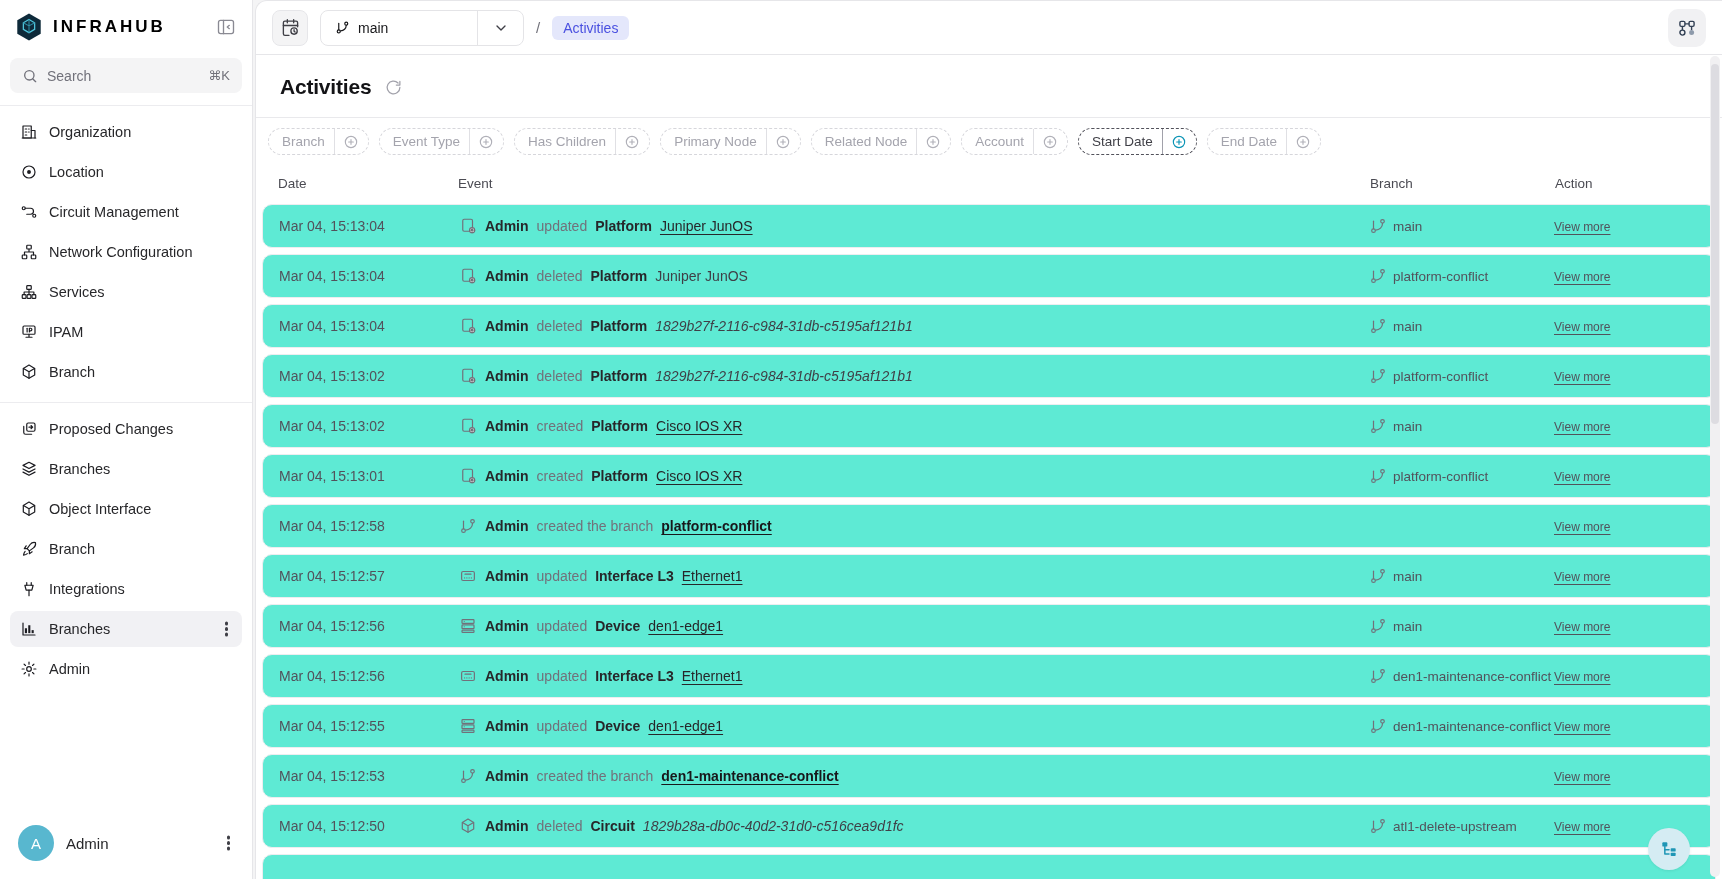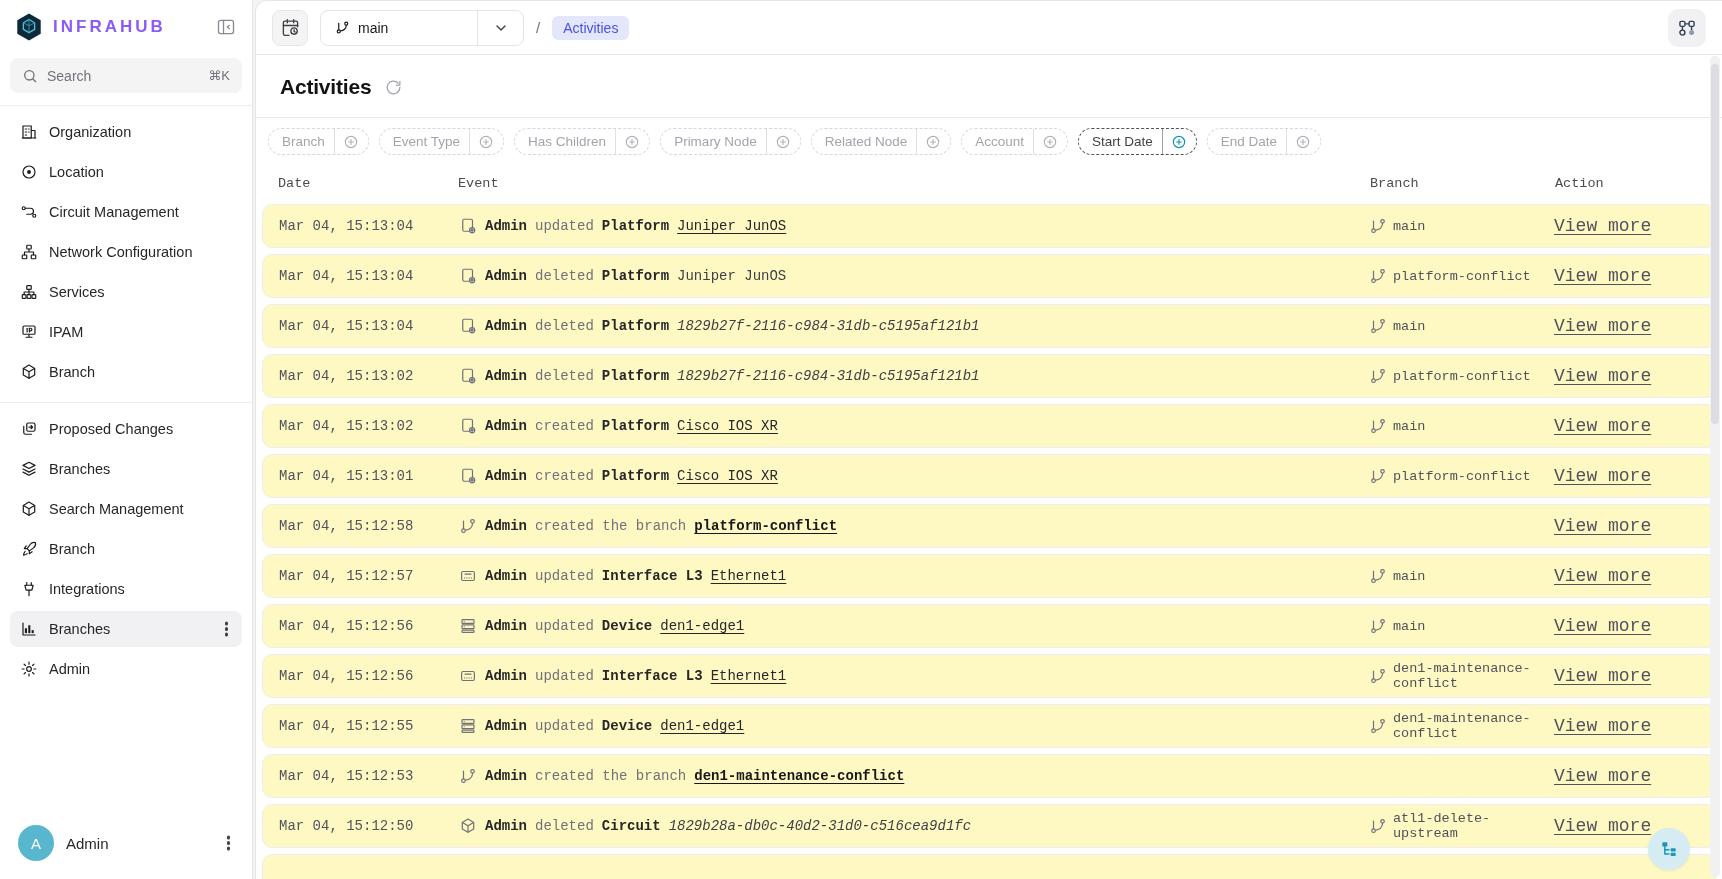--- a/index.html
+++ b/index.html
@@ -3,21 +3,21 @@
 <meta charset="utf-8">
 <style>
   * { box-sizing: border-box; margin: 0; padding: 0; }
   html,body { width:1722px; height:879px; overflow:hidden; }
   body { font-family:"Liberation Sans","DejaVu Sans",sans-serif; background:#f4f4f5; color:#27272a; }
   .app { display:flex; width:1722px; height:879px; }
 
   
   .sidebar { width:253px; min-width:253px; background:#fff; border-right:1px solid #e6e6e9; display:flex; flex-direction:column; height:100%; }
   .logo-row { display:flex; align-items:center; padding:12px 14px 10px 14px; gap:9px; }
-  .logo-text { font-size:17px; font-weight:700; letter-spacing:3px; color:#8b5cf6; flex:1; }
+  .logo-text { font-size:17px; font-weight:700; letter-spacing:3px; color:#000000; flex:1; }
   .collapse-btn { background:none; border:none; cursor:pointer; color:#8a8a93; display:flex; align-items:center; padding:2px; }
   .search-box { margin:6px 10px 12px 10px; height:35px; background:#f4f4f5; border-radius:8px; display:flex; align-items:center; padding:0 12px; gap:9px; color:#71717a; font-size:14px; cursor:pointer; }
   .search-box .shortcut { margin-left:auto; font-size:13px; color:#71717a; }
   .side-divider { border-top:1px solid #ececef; margin:0 0; }
   nav.group { padding:8px 10px; display:flex; flex-direction:column; }
   .nav-item { display:flex; align-items:center; gap:11px; height:36px; margin-bottom:4px; padding:0 10px; border-radius:8px; font-size:14.5px; color:#27272a; cursor:pointer; }
   .nav-item svg { color:#1c1c21; }
   .nav-item.active { background:#f1f1f4; }
   .nav-item .grow { flex:1; }
   .kebab { width:3.5px; height:3.5px; border-radius:50%; background:#3f3f46; box-shadow:0 -5.5px 0 #3f3f46, 0 5.5px 0 #3f3f46; margin-right:4px; }
@@ -46,37 +46,37 @@
 
   .filters { display:flex; align-items:center; gap:10px; padding:10px 12px 4px 12px; }
   .chip { display:inline-flex; align-items:center; height:27px; border:1px dashed #d6d6db; border-radius:14px; color:#a4a4ad; font-size:13.5px; background:#fff; cursor:pointer; }
   .chip .lbl { padding:0 9px 0 13px; }
   .chip .sep { align-self:stretch; border-left:1px solid #e0e0e4; }
   .chip .plus { padding:0 9px 0 8px; display:flex; align-items:center; color:#b0b0b8; }
   .chip.active { border:1.5px dashed #52525b; color:#3f3f46; }
   .chip.active .sep { border-left-color:#a1a1aa; }
   .chip.active .plus { color:#0b94b5; }
 
-  .table { padding:0 6px; flex:1; overflow:hidden;font-family:Liberation Mono, monospace; }
+  .table { padding:0 6px; flex:1; overflow:hidden; }
   .tgrid { display:grid; grid-template-columns:180px 1fr 185px 145px; align-items:center; }
   .thead { padding:17px 16px 13px 16px; font-size:13.5px; color:#4b4b53; }
-  .row { background:#fef9c3; border:1px solid #ededf0; border-radius:10px; height:44px; margin:0 0 6px 0; padding:0 16px; font-size:14px; }
+  .row { background:#5eead4; border:1px solid #ededf0; border-radius:10px; height:44px; margin:0 0 6px 0; padding:0 16px; font-size:14px; }
   .c-date { color:#52525b; }
   .c-event { display:flex; align-items:center; gap:8px; min-width:0; }
   .c-event .evicon { color:#71717a; display:flex; }
   .tok-actor, .tok-type { font-weight:700; color:#27272a; }
   .tok-verb { color:#71717a; }
   .tok-name { color:#27272a; }
   .tok-name.link { text-decoration:underline; text-underline-offset:3px; cursor:pointer; }
   .tok-name.uuid { font-style:italic; color:#3f3f46; }
   .tok-name.plain { color:#3f3f46; }
   .tok-name.branch-link { font-weight:700; text-decoration:underline; text-underline-offset:3px; color:#18181b; cursor:pointer; }
   .c-branch { display:flex; align-items:center; gap:6px; color:#52525b; font-size:13.5px; }
   .c-branch svg { color:#71717a; }
-  .c-action a { color:#52525b; text-decoration:underline; text-underline-offset:3px; cursor:pointer; font-size:18px; }
+  .c-action a { color:#52525b; text-decoration:underline; text-underline-offset:3px; cursor:pointer; font-size:12px; }
   .row.partial { height:44px; }
 
   .fab { position:absolute; right:32px; bottom:9px; width:42px; height:42px; border-radius:50%; border:none; background:#d5ecf3; color:#1f96b5; display:flex; align-items:center; justify-content:center; cursor:pointer; box-shadow:0 1px 3px rgba(0,0,0,0.07); }
 
   .vscroll { position:absolute; top:56px; right:2px; bottom:2px; width:10px; background:#f1f0f2; border-radius:6px; }
   .vscroll .thumb { position:absolute; top:8px; left:1px; width:8px; height:360px; background:#dddce1; border-radius:5px; }
 </style>
 </head>
 <body>
 
@@ -212,21 +212,21 @@
           </span>
           <span>Branches</span>
         </div>
         <div class="nav-item">
           <span style="display:flex;">
             <svg width="18" height="18" viewBox="0 0 24 24" fill="none" stroke="currentColor" stroke-width="1.6" stroke-linecap="round" stroke-linejoin="round">
               <path d="M12 2.8l7.6 4.4v8.8L12 20.4 4.4 16V7.2z"></path>
               <path d="M12 11.6L4.6 7.3M12 11.6l7.4-4.3M12 11.6v8.6"></path>
             </svg>
           </span>
-          <span>Search Management</span>
+          <span>Object Interface</span>
         </div>
         <div class="nav-item">
           <span style="display:flex;">
             <svg width="18" height="18" viewBox="0 0 24 24" fill="none" stroke="currentColor" stroke-width="1.6" stroke-linecap="round" stroke-linejoin="round">
               <path d="M12.5 14.5l-3-3 4-5.5A7 7 0 0 1 20.6 3.4 7 7 0 0 1 18 10.5l-5.5 4z"></path>
               <path d="M9.5 11.5H5.8L8.2 7.8M12.5 14.5v3.7l3.7-2.4M6.8 15.2c-1.6 1.6-2.1 5-2.1 5s3.4-.5 5-2.1"></path>
             </svg>
           </span>
           <span>Branch</span>
         </div>

